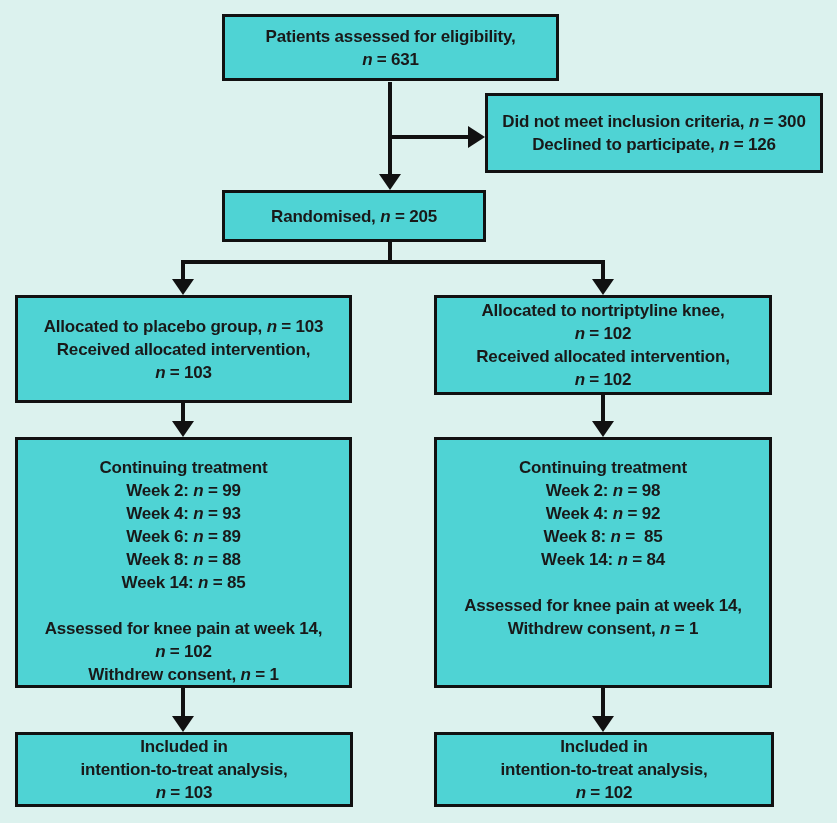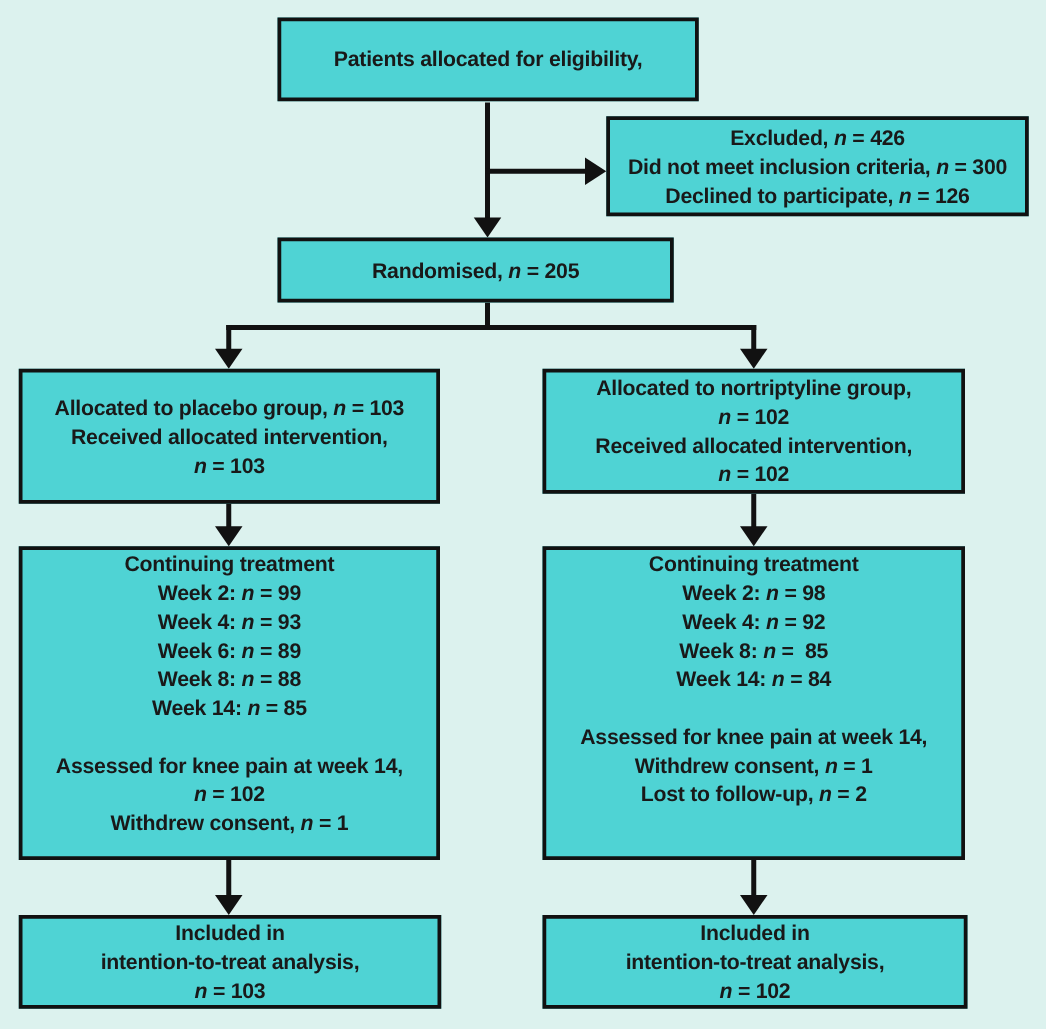--- a/index.html
+++ b/index.html
@@ -28,28 +28,28 @@
     font-size: 17px;
     font-weight: 700;
     line-height: 23px;
     letter-spacing: -0.2px;
     text-align: center;
     display: flex;
     flex-direction: column;
     justify-content: center;
     padding: 4px 6px;
   }
-  .box.top-align { justify-content: flex-start; padding-top: 0; }
+  .box.top-align { justify-content: flex-start; padding-top: 16px; }
   .line { white-space: pre-wrap; }
   .line i { font-style: italic; }
 
   
   #box-eligibility        { left: 222px; top: 14px;  width: 337px; height: 67px;  }
   #box-excluded           { left: 485px; top: 93px;  width: 338px; height: 80px;  }
-  #box-randomised         { left: 222px; top: 190px; width: 317px; height: 52px;  }
+  #box-randomised         { left: 222px; top: 190px; width: 264px; height: 52px;  }
   #box-alloc-placebo      { left: 15px;  top: 295px; width: 337px; height: 108px; }
   #box-alloc-nortriptyline{ left: 434px; top: 295px; width: 338px; height: 100px; }
   #box-cont-placebo       { left: 15px;  top: 437px; width: 337px; height: 251px; }
   #box-cont-nortriptyline { left: 434px; top: 437px; width: 338px; height: 251px; }
   #box-itt-placebo        { left: 15px;  top: 732px; width: 338px; height: 75px;  }
   #box-itt-nortriptyline  { left: 434px; top: 732px; width: 340px; height: 75px;  }
 </style>
 </head>
 <body>
 
@@ -91,41 +91,41 @@
         <polygon points="172,716 194,716 183,732" stroke="none"></polygon>
       </g>
       <g>
         <line x1="603" y1="688" x2="603" y2="718"></line>
         <polygon points="592,716 614,716 603,732" stroke="none"></polygon>
       </g>
     </g>
   </svg>
 
   <div class="box" id="box-eligibility">
-      <div class="line">Patients allocated for eligibility,</div>
+      <div class="line">Patients assessed for eligibility,</div>
+      <div class="line"><i>n</i> = 631</div>
     </div>
 
   <div class="box" id="box-excluded">
-      <div class="line">Excluded, <i>n</i> = 426</div>
       <div class="line">Did not meet inclusion criteria, <i>n</i> = 300</div>
       <div class="line">Declined to participate, <i>n</i> = 126</div>
     </div>
 
   <div class="box" id="box-randomised">
       <div class="line">Randomised, <i>n</i> = 205</div>
     </div>
 
   <div class="box" id="box-alloc-placebo">
       <div class="line">Allocated to placebo group, <i>n</i> = 103</div>
       <div class="line">Received allocated intervention,</div>
       <div class="line"><i>n</i> = 103</div>
     </div>
 
   <div class="box" id="box-alloc-nortriptyline">
-      <div class="line">Allocated to nortriptyline group,</div>
+      <div class="line">Allocated to nortriptyline knee,</div>
       <div class="line"><i>n</i> = 102</div>
       <div class="line">Received allocated intervention,</div>
       <div class="line"><i>n</i> = 102</div>
     </div>
 
   <div class="box top-align" id="box-cont-placebo">
       <div class="line">Continuing treatment</div>
       <div class="line">Week 2: <i>n</i> = 99</div>
       <div class="line">Week 4: <i>n</i> = 93</div>
       <div class="line">Week 6: <i>n</i> = 89</div>
@@ -139,21 +139,20 @@
 
   <div class="box top-align" id="box-cont-nortriptyline">
       <div class="line">Continuing treatment</div>
       <div class="line">Week 2: <i>n</i> = 98</div>
       <div class="line">Week 4: <i>n</i> = 92</div>
       <div class="line">Week 8: <i>n</i> =  85</div>
       <div class="line">Week 14: <i>n</i> = 84</div>
       <div class="line">&nbsp;</div>
       <div class="line">Assessed for knee pain at week 14,</div>
       <div class="line">Withdrew consent, <i>n</i> = 1</div>
-      <div class="line">Lost to follow-up, <i>n</i> = 2</div>
     </div>
 
   <div class="box" id="box-itt-placebo">
       <div class="line">Included in</div>
       <div class="line">intention-to-treat analysis,</div>
       <div class="line"><i>n</i> = 103</div>
     </div>
 
   <div class="box" id="box-itt-nortriptyline">
       <div class="line">Included in</div>

